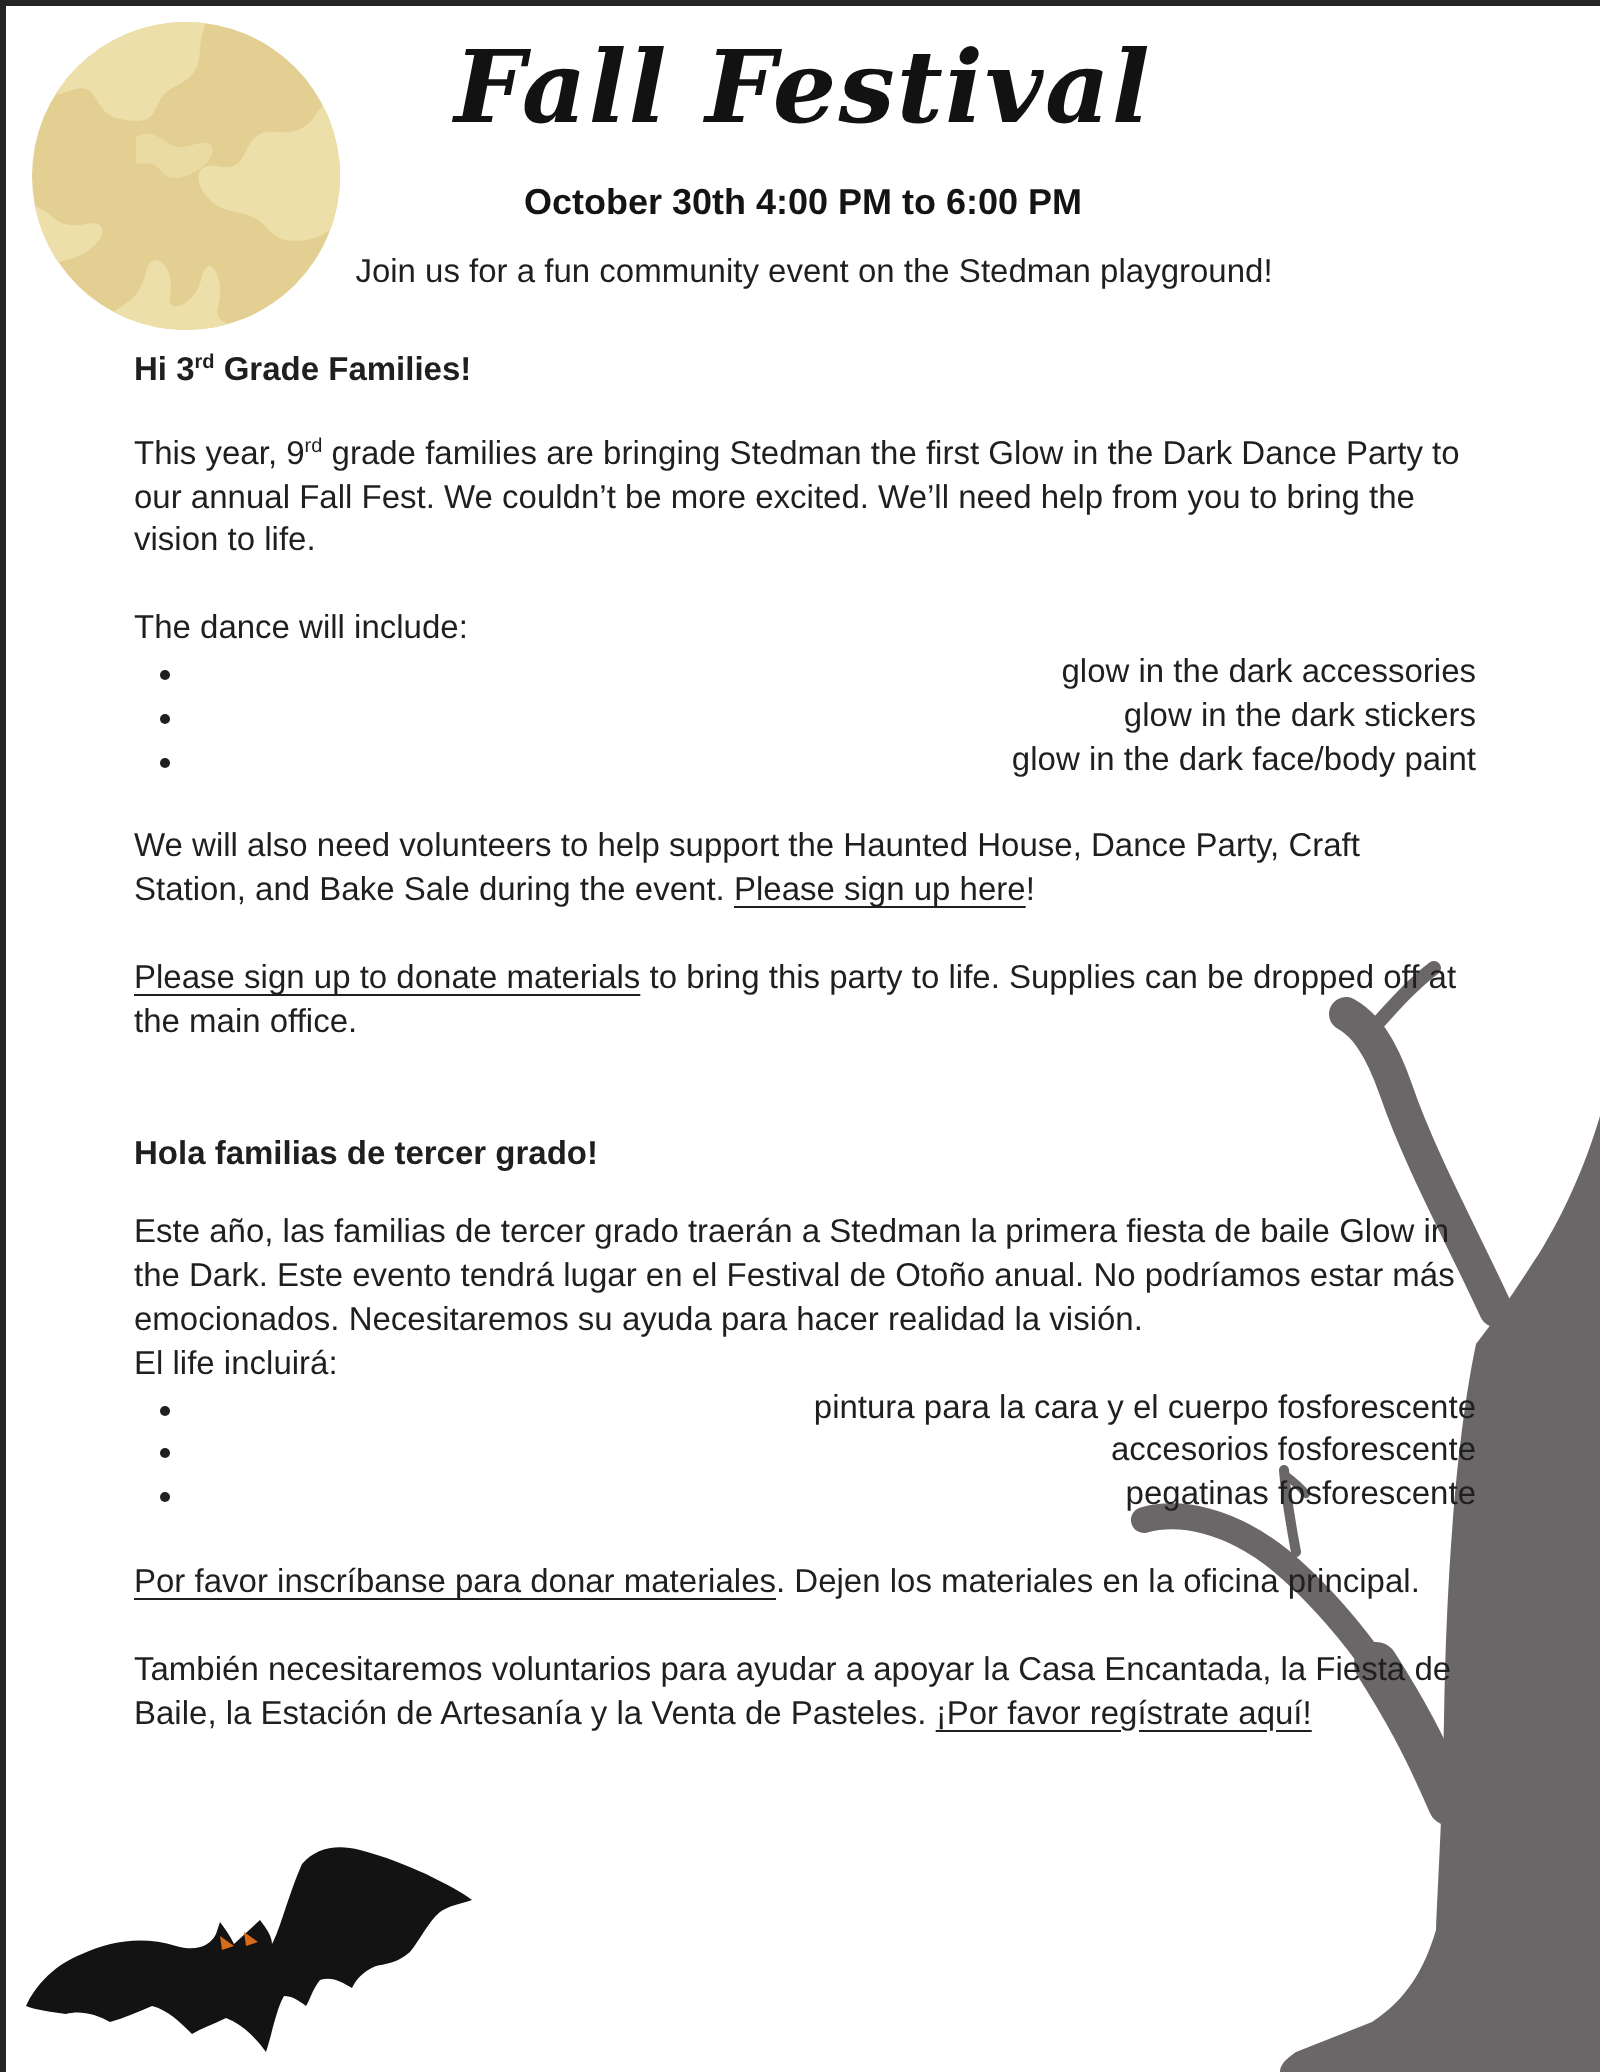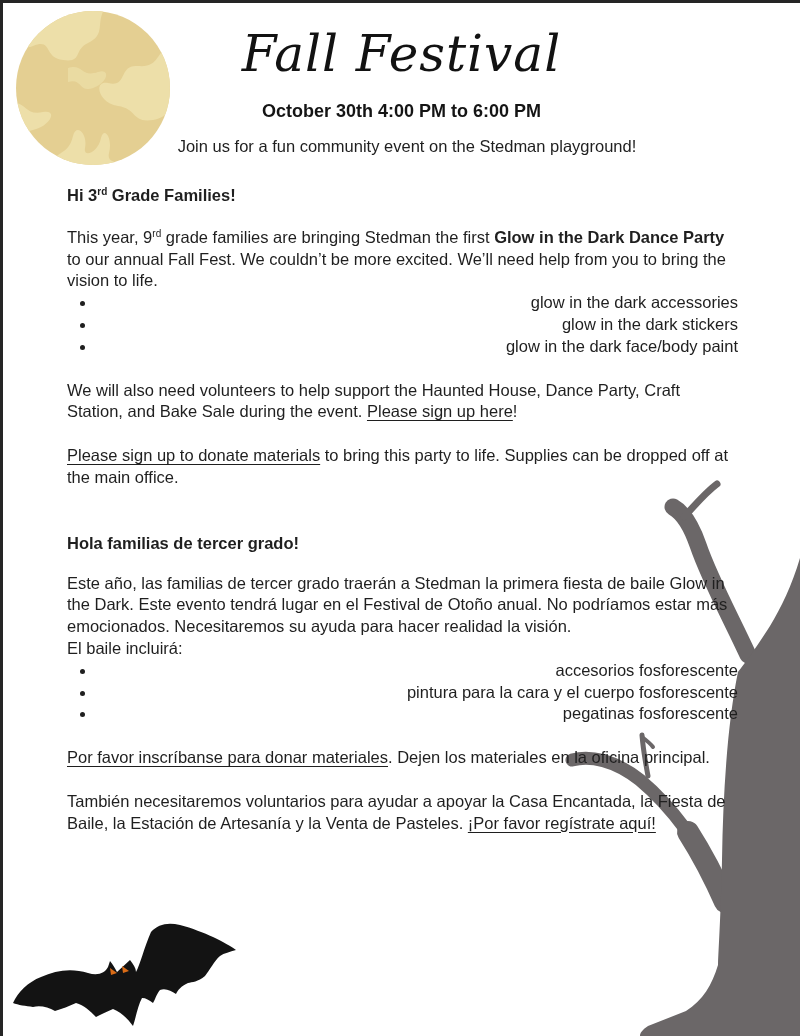--- a/index.html
+++ b/index.html
@@ -10,42 +10,42 @@
     background:#ffffff;
     border-top:3px solid #252525;
     border-left:3px solid #252525;
     overflow:hidden;
     font-family:"Liberation Sans", sans-serif;
     color:#1f1f1f;
   }
   
   .hdr{position:relative;z-index:2;text-align:center;}
   .title{
-    margin:0;padding-top:16px;
+    margin:0;padding-top:6px;
     font-family:"DejaVu Serif", serif;
-    font-style:italic;font-weight:normal;
+    font-style:italic;font-weight:bold;
     font-size:50px;line-height:70px;
     color:#121212;letter-spacing:1px;
   }
   .subtitle{
     margin:12px 0 0 0;
     font-size:18px;font-weight:bold;color:#141414;
   }
   .tagline{
     margin:15px 0 0 11px;
     font-size:16.5px;color:#1f1f1f;
   }
   
   .copy{
     position:relative;z-index:2;
     margin:25px 62px 0 64px;
     font-size:16.5px;line-height:21.8px;
   }
   .copy p{margin:0;}
-  .bold{font-weight:bold;}
+  .bold{font-weight:normal;}
   .heading{font-weight:bold;}
   sup.ord{font-size:10px;vertical-align:6px;font-weight:bold;}
   sup.ord-n{font-size:10px;vertical-align:6px;}
   .mt{margin-top:22px !important;}
   .mt-sm{margin-top:16px !important;}
   .mt-xl{margin-top:44px !important;}
   .mt-md{margin-top:18px !important;}
   ul.blist{list-style:none;margin:0;padding:0;text-align:right;}
   ul.blist li{position:relative;padding-left:28px;}
   ul.blist li::before{
@@ -134,37 +134,38 @@
     <p class="subtitle">October 30th 4:00 PM to 6:00 PM</p>
     <p class="tagline">Join us for a fun community event on the Stedman playground!</p>
   </div>
 
   <div class="copy">
 
     <p class="heading"><span>Hi 3</span><sup class="ord">rd</sup><span> Grade Families!</span></p>
 
     <p class="mt-sm"><span>This year, 9</span><sup class="ord-n">rd</sup><span> grade families are bringing Stedman the first </span><span class="bold">Glow in the Dark Dance Party</span><span> to our annual Fall Fest. We couldn’t be more excited. We’ll need help from you to bring the vision to life.</span></p>
 
+    <p class="mt">The dance will include:</p>
     <ul class="blist">
       <li>glow in the dark accessories</li>
       <li>glow in the dark stickers</li>
       <li>glow in the dark face/body paint</li>
     </ul>
 
     <p class="mt"><span>We will also need volunteers to help support the Haunted House, Dance Party, Craft Station, and Bake Sale during the event. </span><a class="doclink">Please sign up here</a><span>!</span></p>
 
     <p class="mt"><a class="doclink">Please sign up to donate materials</a><span> to bring this party to life. Supplies can be dropped off at the main office.</span></p>
 
     <p class="heading mt-xl">Hola familias de tercer grado!</p>
 
     <p class="mt-md">Este año, las familias de tercer grado traerán a Stedman la primera fiesta de baile Glow in the Dark. Este evento tendrá lugar en el Festival de Otoño anual. No podríamos estar más emocionados. Necesitaremos su ayuda para hacer realidad la visión.</p>
-    <p>El baile incluirá:</p>
+    <p>El life incluirá:</p>
     <ul class="blist">
+      <li>pintura para la cara y el cuerpo fosforescente</li>
       <li>accesorios fosforescente</li>
-      <li>pintura para la cara y el cuerpo fosforescente</li>
       <li>pegatinas fosforescente</li>
     </ul>
 
     <p class="mt"><a class="doclink">Por favor inscríbanse para donar materiales</a><span>. Dejen los materiales en la oficina principal.</span></p>
 
     <p class="mt"><span>También necesitaremos voluntarios para ayudar a apoyar la Casa Encantada, la Fiesta de Baile, la Estación de Artesanía y la Venta de Pasteles. </span><a class="doclink">¡Por favor regístrate aquí!</a></p>
 
   </div>
 
 </div>

